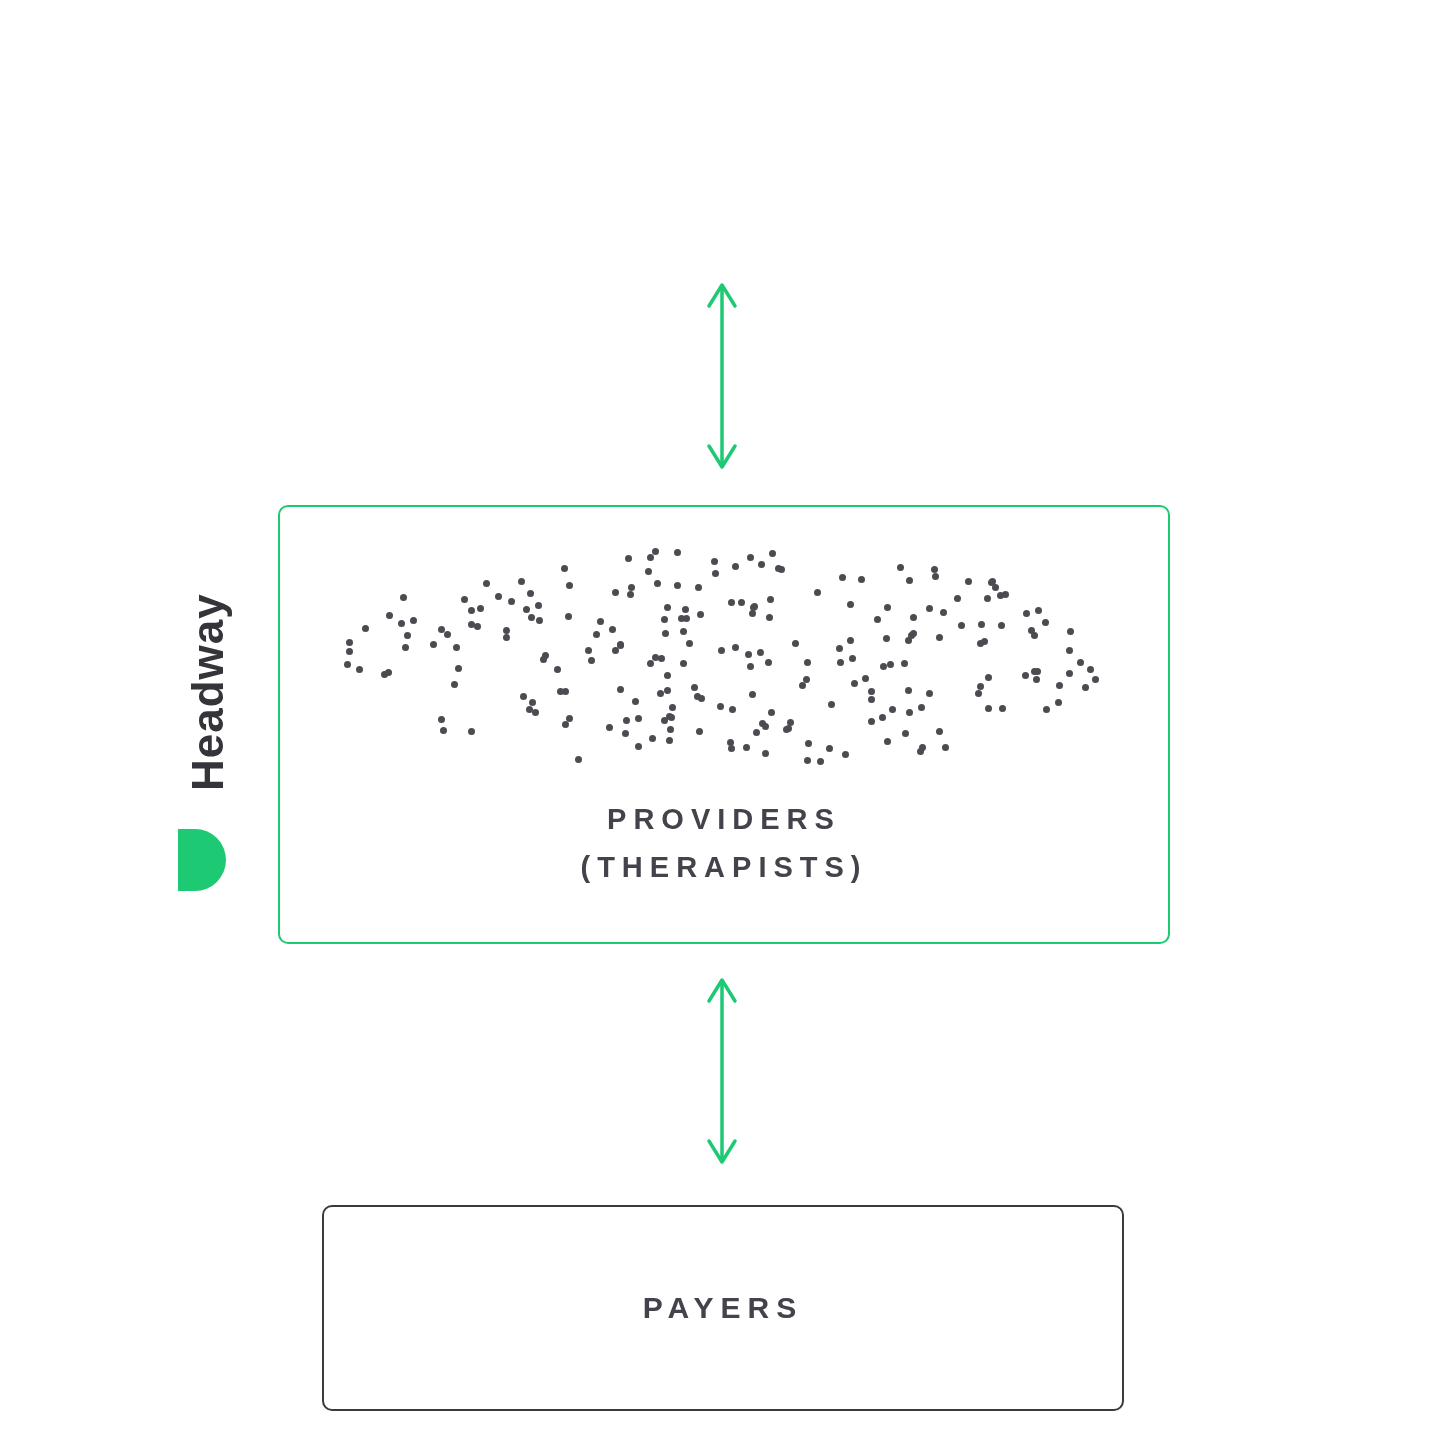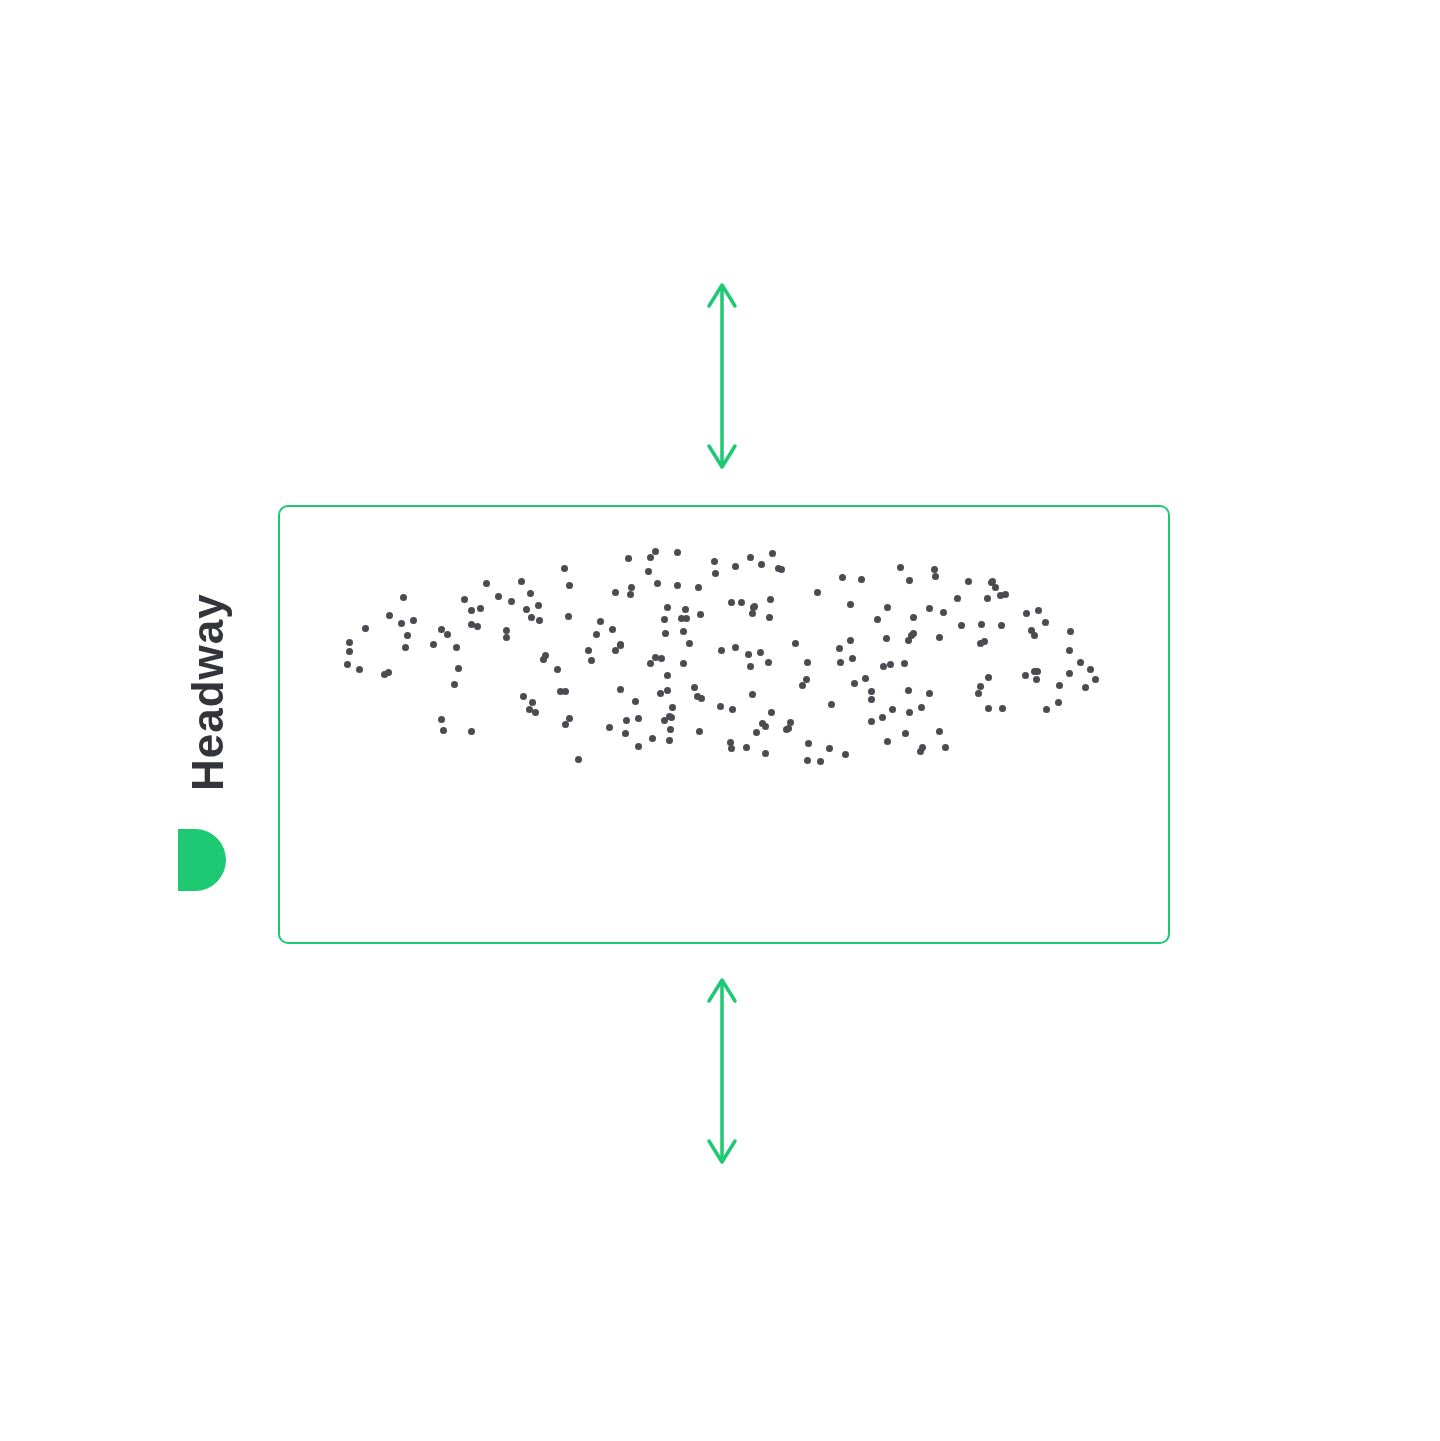--- a/index.html
+++ b/index.html
@@ -335,27 +335,34 @@
         <span class="dot" style="left: 471.235px; top: 96.4858px;"></span>
         <span class="dot" style="left: 569.054px; top: 147.638px;"></span>
         <span class="dot" style="left: 629.508px; top: 107.031px;"></span>
         <span class="dot" style="left: 645.666px; top: 97.508px;"></span>
         <span class="dot" style="left: 487.378px; top: 89.0729px;"></span>
         <span class="dot" style="left: 222.711px; top: 126.767px;"></span>
         <span class="dot" style="left: 149.845px; top: 134.474px;"></span>
         <span class="dot" style="left: 437.756px; top: 140.265px;"></span>
         <span class="dot" style="left: 677.778px; top: 114.971px;"></span>
       </div>
+    <div id="providers-label">
+      <div>PROVIDERS</div>
+      <div>(THERAPISTS)</div>
+    </div>
   </div>
 
   <svg class="arrow" id="arrow-bottom" width="44" height="192" viewBox="0 0 44 192">
     <g fill="none" stroke="currentColor" stroke-width="3.5" stroke-linecap="round" stroke-linejoin="round">
       <line x1="22" y1="7" x2="22" y2="185"></line>
       <polyline points="9,26 22,5 35,26"></polyline>
       <polyline points="9,166 22,187 35,166"></polyline>
     </g>
   </svg>
 
+  <div class="node" id="payers-box">
+    <div class="node-label">PAYERS</div>
+  </div>
 
   <div id="headway-wordmark">Headway</div>
   <div id="headway-logo-mark"></div>
 
 </div>
 
 </body></html>

